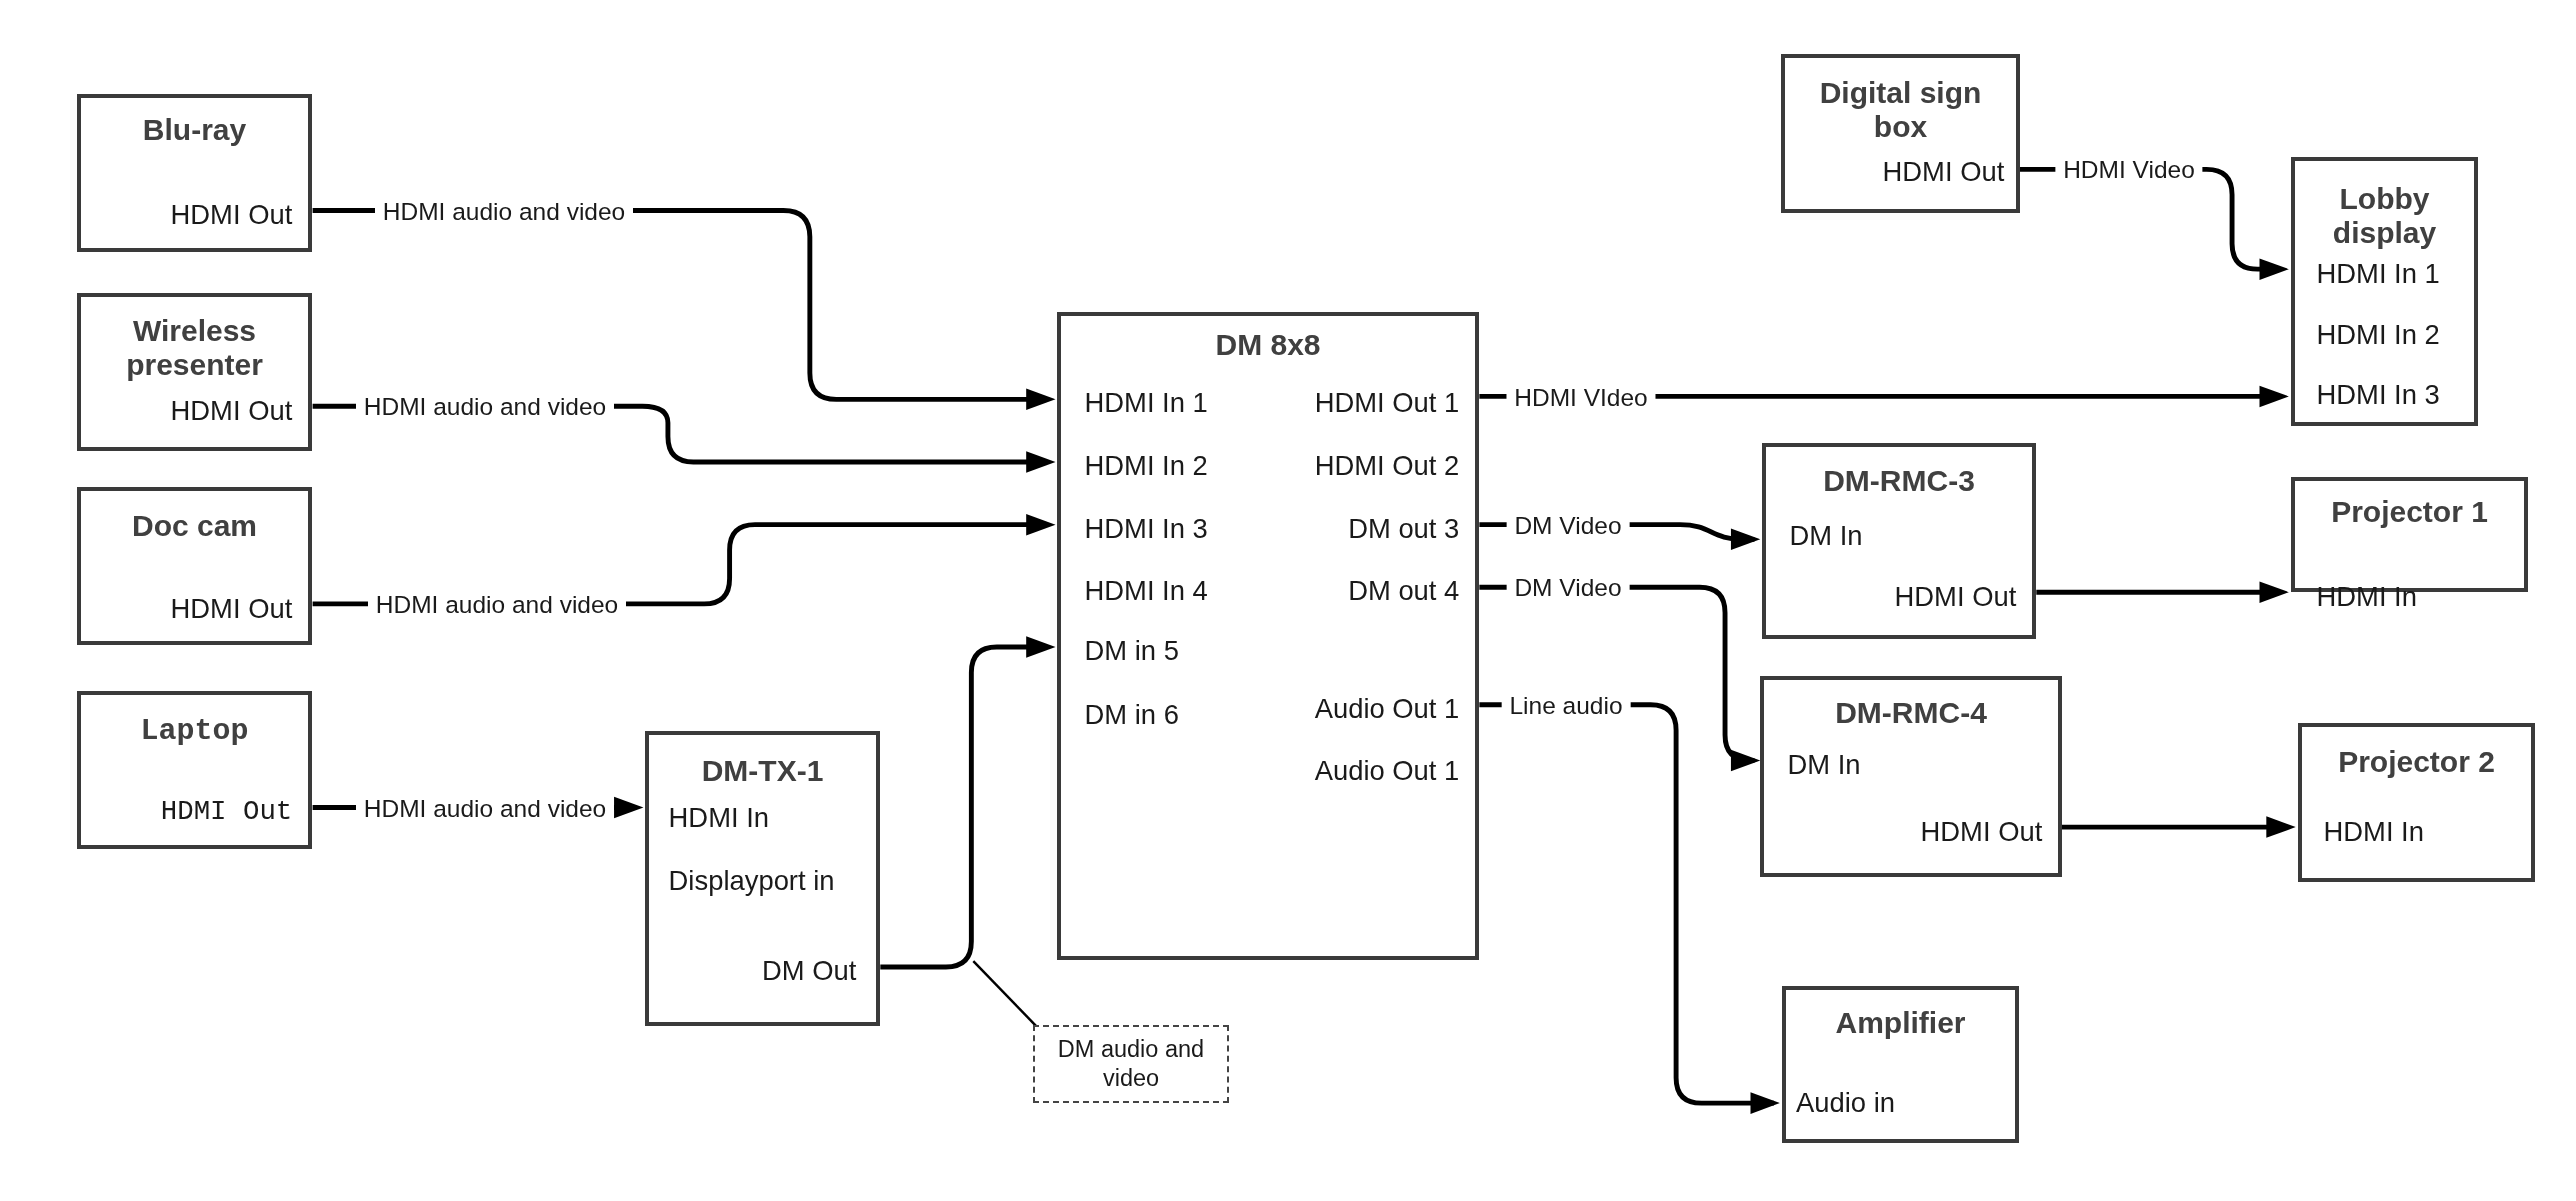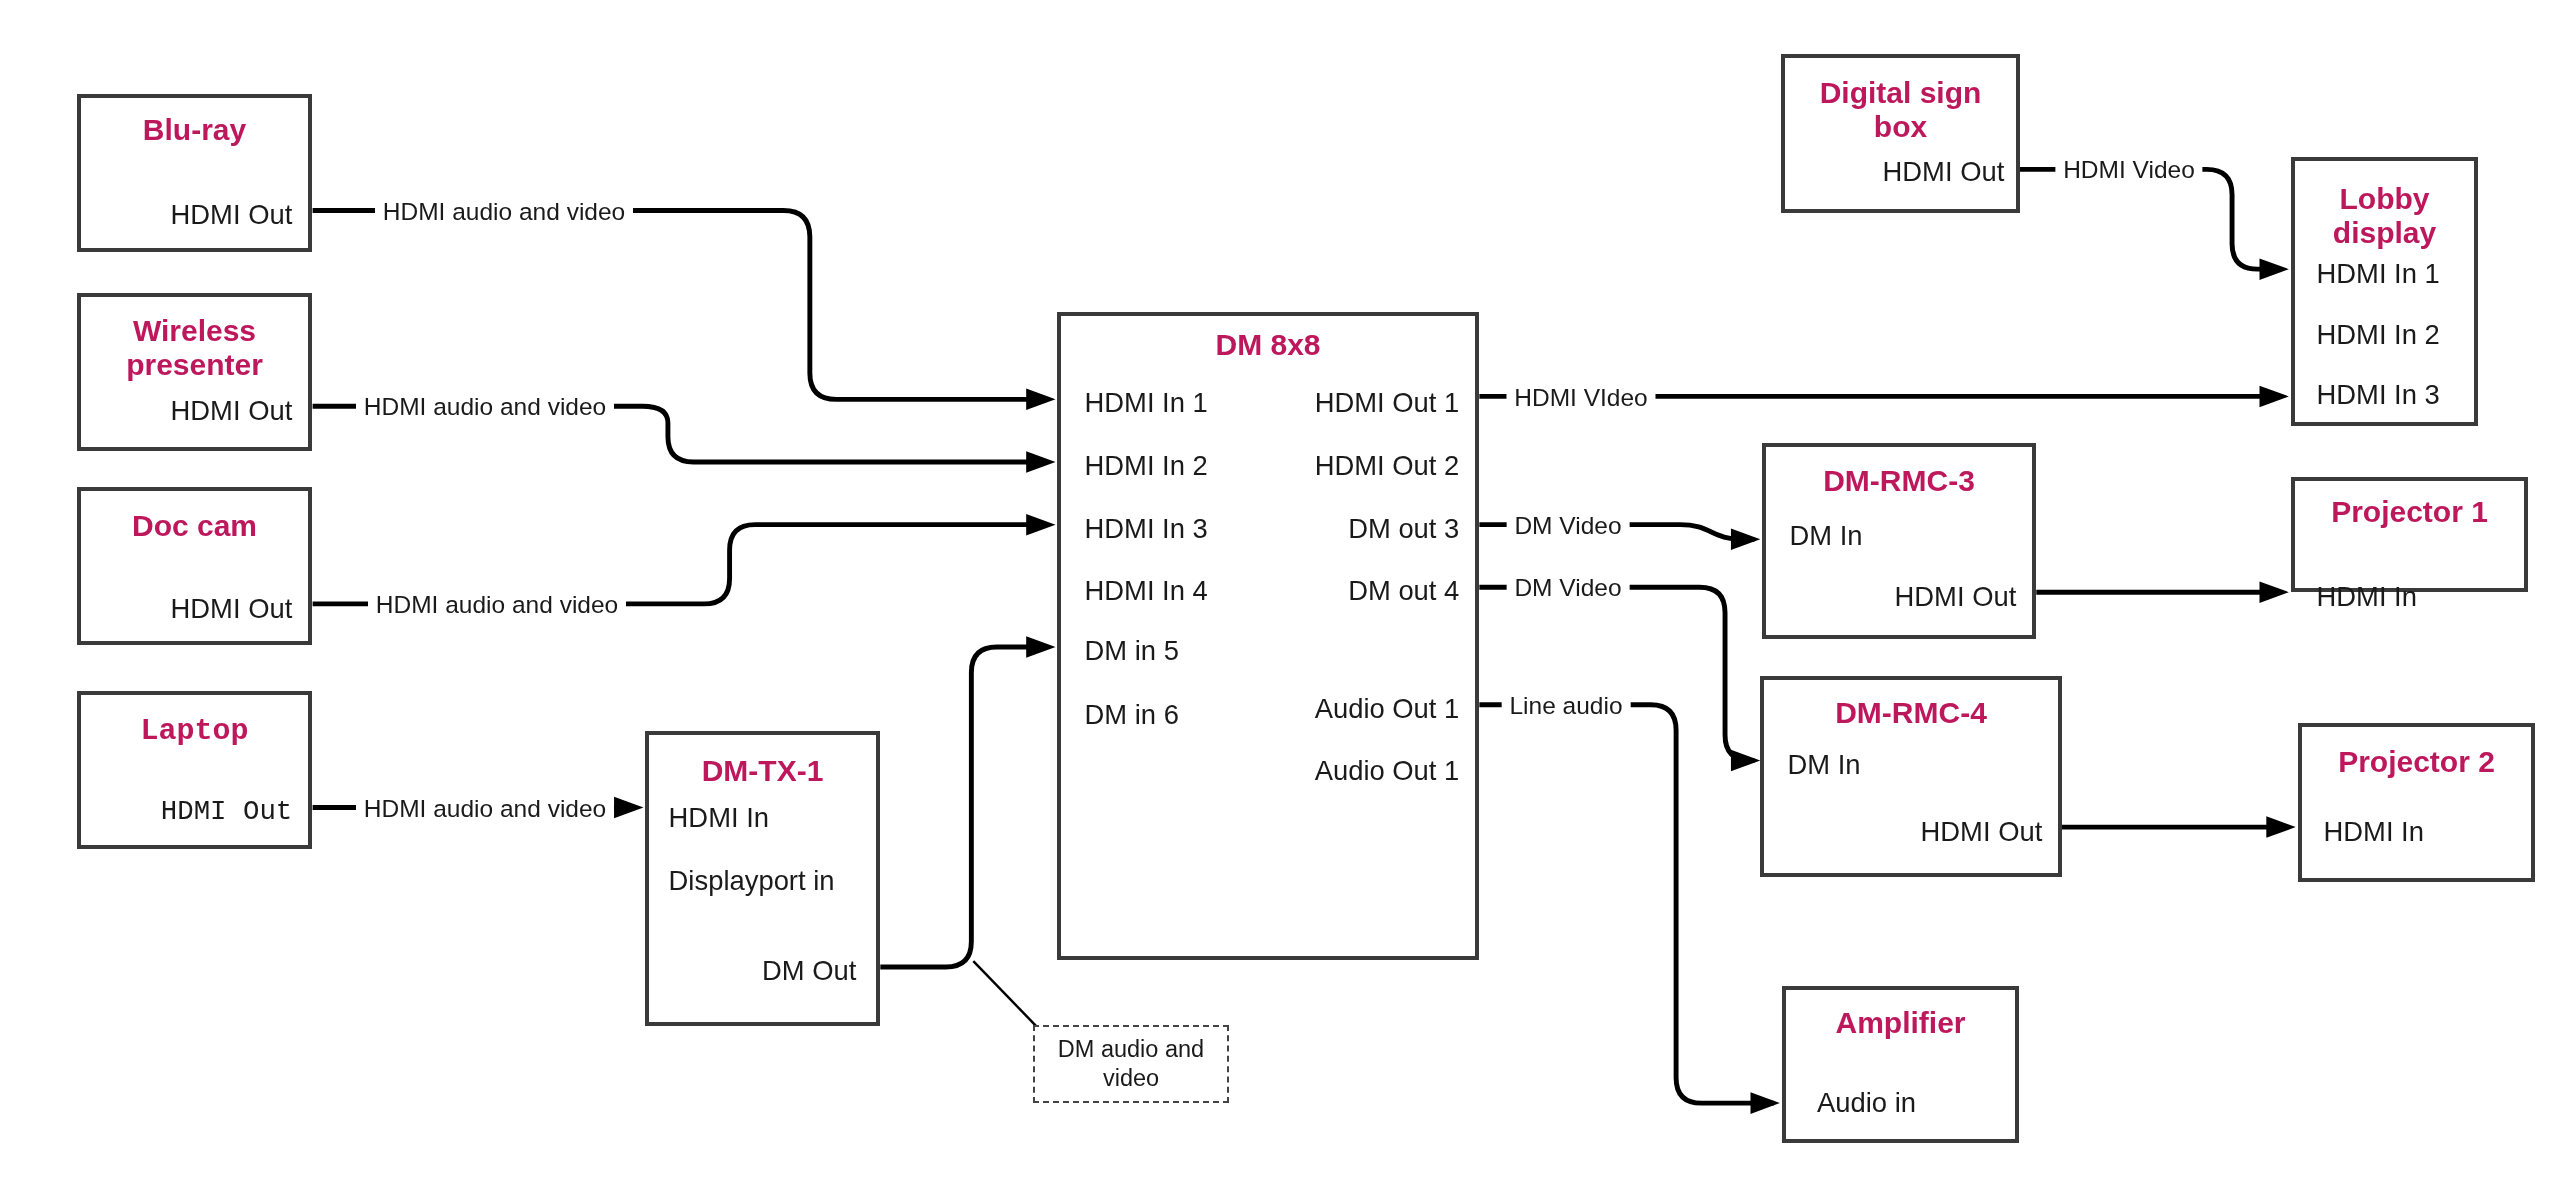--- a/index.html
+++ b/index.html
@@ -19,21 +19,21 @@
     position:absolute;
     background:#ffffff;
     border:4.9px solid #3a3a3a;
     box-sizing:border-box;
   }
   .title{
     position:absolute;left:0;right:0;
     text-align:center;
     font-weight:bold;
     font-size:30px;line-height:34px;
-    color:#be185d;
+    color:#404040;
     white-space:nowrap;
   }
   .port{
     position:absolute;left:0;right:0;
     font-size:27.4px;line-height:29px;
     color:#1a1a1a;
     white-space:nowrap;
   }
   .port.pl{text-align:left;padding-left:23.5px;}
   .port.pr{text-align:right;padding-right:15.7px;}
@@ -185,21 +185,21 @@
     <div class="port pr" style="top:137px">HDMI Out</div>
   </div>
 
   <div class="node" style="left:2298px;top:723px;width:237px;height:159px;">
     <div class="title" style="top:17.6px">Projector 2</div>
     <div class="port pl" style="top:90px;padding-left:21.5px">HDMI In</div>
   </div>
 
   <div class="node" style="left:1782px;top:986px;width:237px;height:157px;">
     <div class="title" style="top:15.7px">Amplifier</div>
-    <div class="port pl" style="top:98px;padding-left:31px">Audio in</div>
+    <div class="port pl" style="top:98px;padding-left:10px">Audio in</div>
   </div>
 
   <div class="wire-label" style="left:504px;top:211px">HDMI audio and video</div>
   <div class="wire-label" style="left:485px;top:406px">HDMI audio and video</div>
   <div class="wire-label" style="left:497px;top:604px">HDMI audio and video</div>
   <div class="wire-label" style="left:485px;top:808px">HDMI audio and video</div>
   <div class="wire-label" style="left:1581px;top:397px">HDMI VIdeo</div>
   <div class="wire-label" style="left:2129px;top:169px">HDMI Video</div>
   <div class="wire-label" style="left:1568px;top:525px">DM Video</div>
   <div class="wire-label" style="left:1568px;top:587px">DM Video</div>

